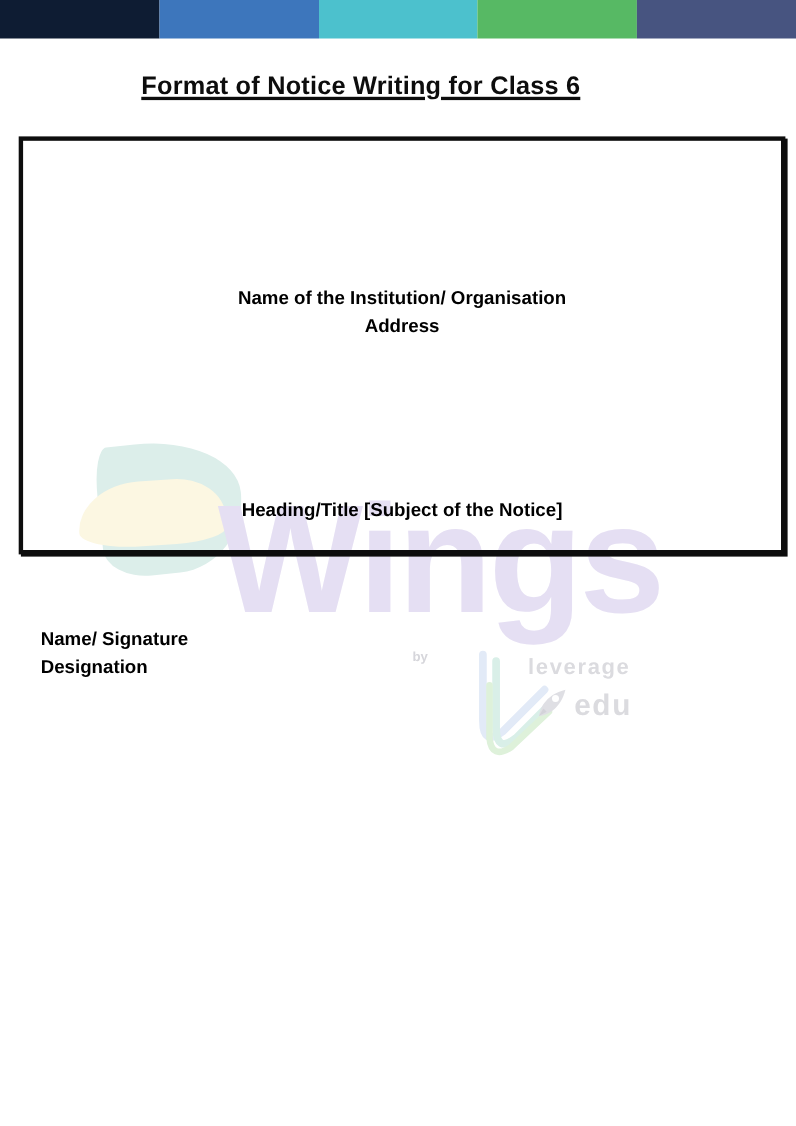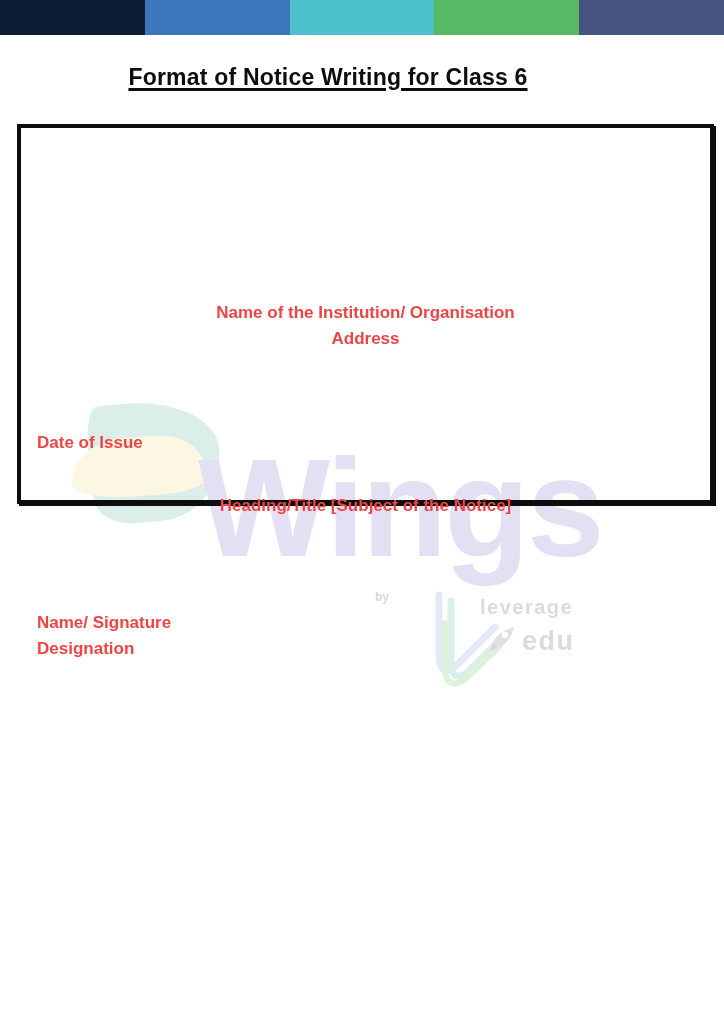--- a/index.html
+++ b/index.html
@@ -103,23 +103,22 @@
     border: 4px solid #0d0d0d;
     box-shadow: 2px 2px 0 #0d0d0d;
     background: transparent;
     z-index: 2;
   }
   .notice-box .line {
     position: absolute;
     left: 0; width: 100%;
     font-size: 17px;
     font-weight: 700;
-    color: #ef4444;
+    color: #000000;
     line-height: 26px;
-    margin-top: 42px;
   }
   .centered { text-align: center; }
   .leftpad { padding-left: 16px; padding-right: 16px; }
 
   .l-institution { top: 130px; }
   .l-address     { top: 156px; }
   .l-notice      { top: 206px; font-size: 19px; }
   .l-date        { top: 260px; }
   .l-heading     { top: 323px; }
   .l-body        { top: 362px; }
@@ -175,21 +174,20 @@
           <path d="M4 28 L11 24 L8 21 Z" fill="#d3d3d9"></path>
         </svg>
       </span>
       <span class="edu-text" style="color: rgb(219, 219, 223);">edu</span>
     </div>
   </div>
 
   <div class="notice-box">
     <div class="line centered l-institution">Name of the Institution/ Organisation</div>
     <div class="line centered l-address">Address</div>
-    <div class="line leftpad  l-date">Date of Issue</div>
     <div class="line centered l-heading">Heading/Title [Subject of the Notice]</div>
     <div class="line leftpad  l-signature">Name/ Signature</div>
     <div class="line leftpad  l-designation">Designation</div>
   </div>
 
   <div class="stripe stripe-blue" style="background-color: rgb(61, 127, 193);"></div>
   <div class="stripe stripe-teal" style="background-color: rgb(75, 194, 205);"></div>
   <div class="stripe stripe-green" style="background-color: rgb(87, 185, 100);"></div>
 
 </div>

